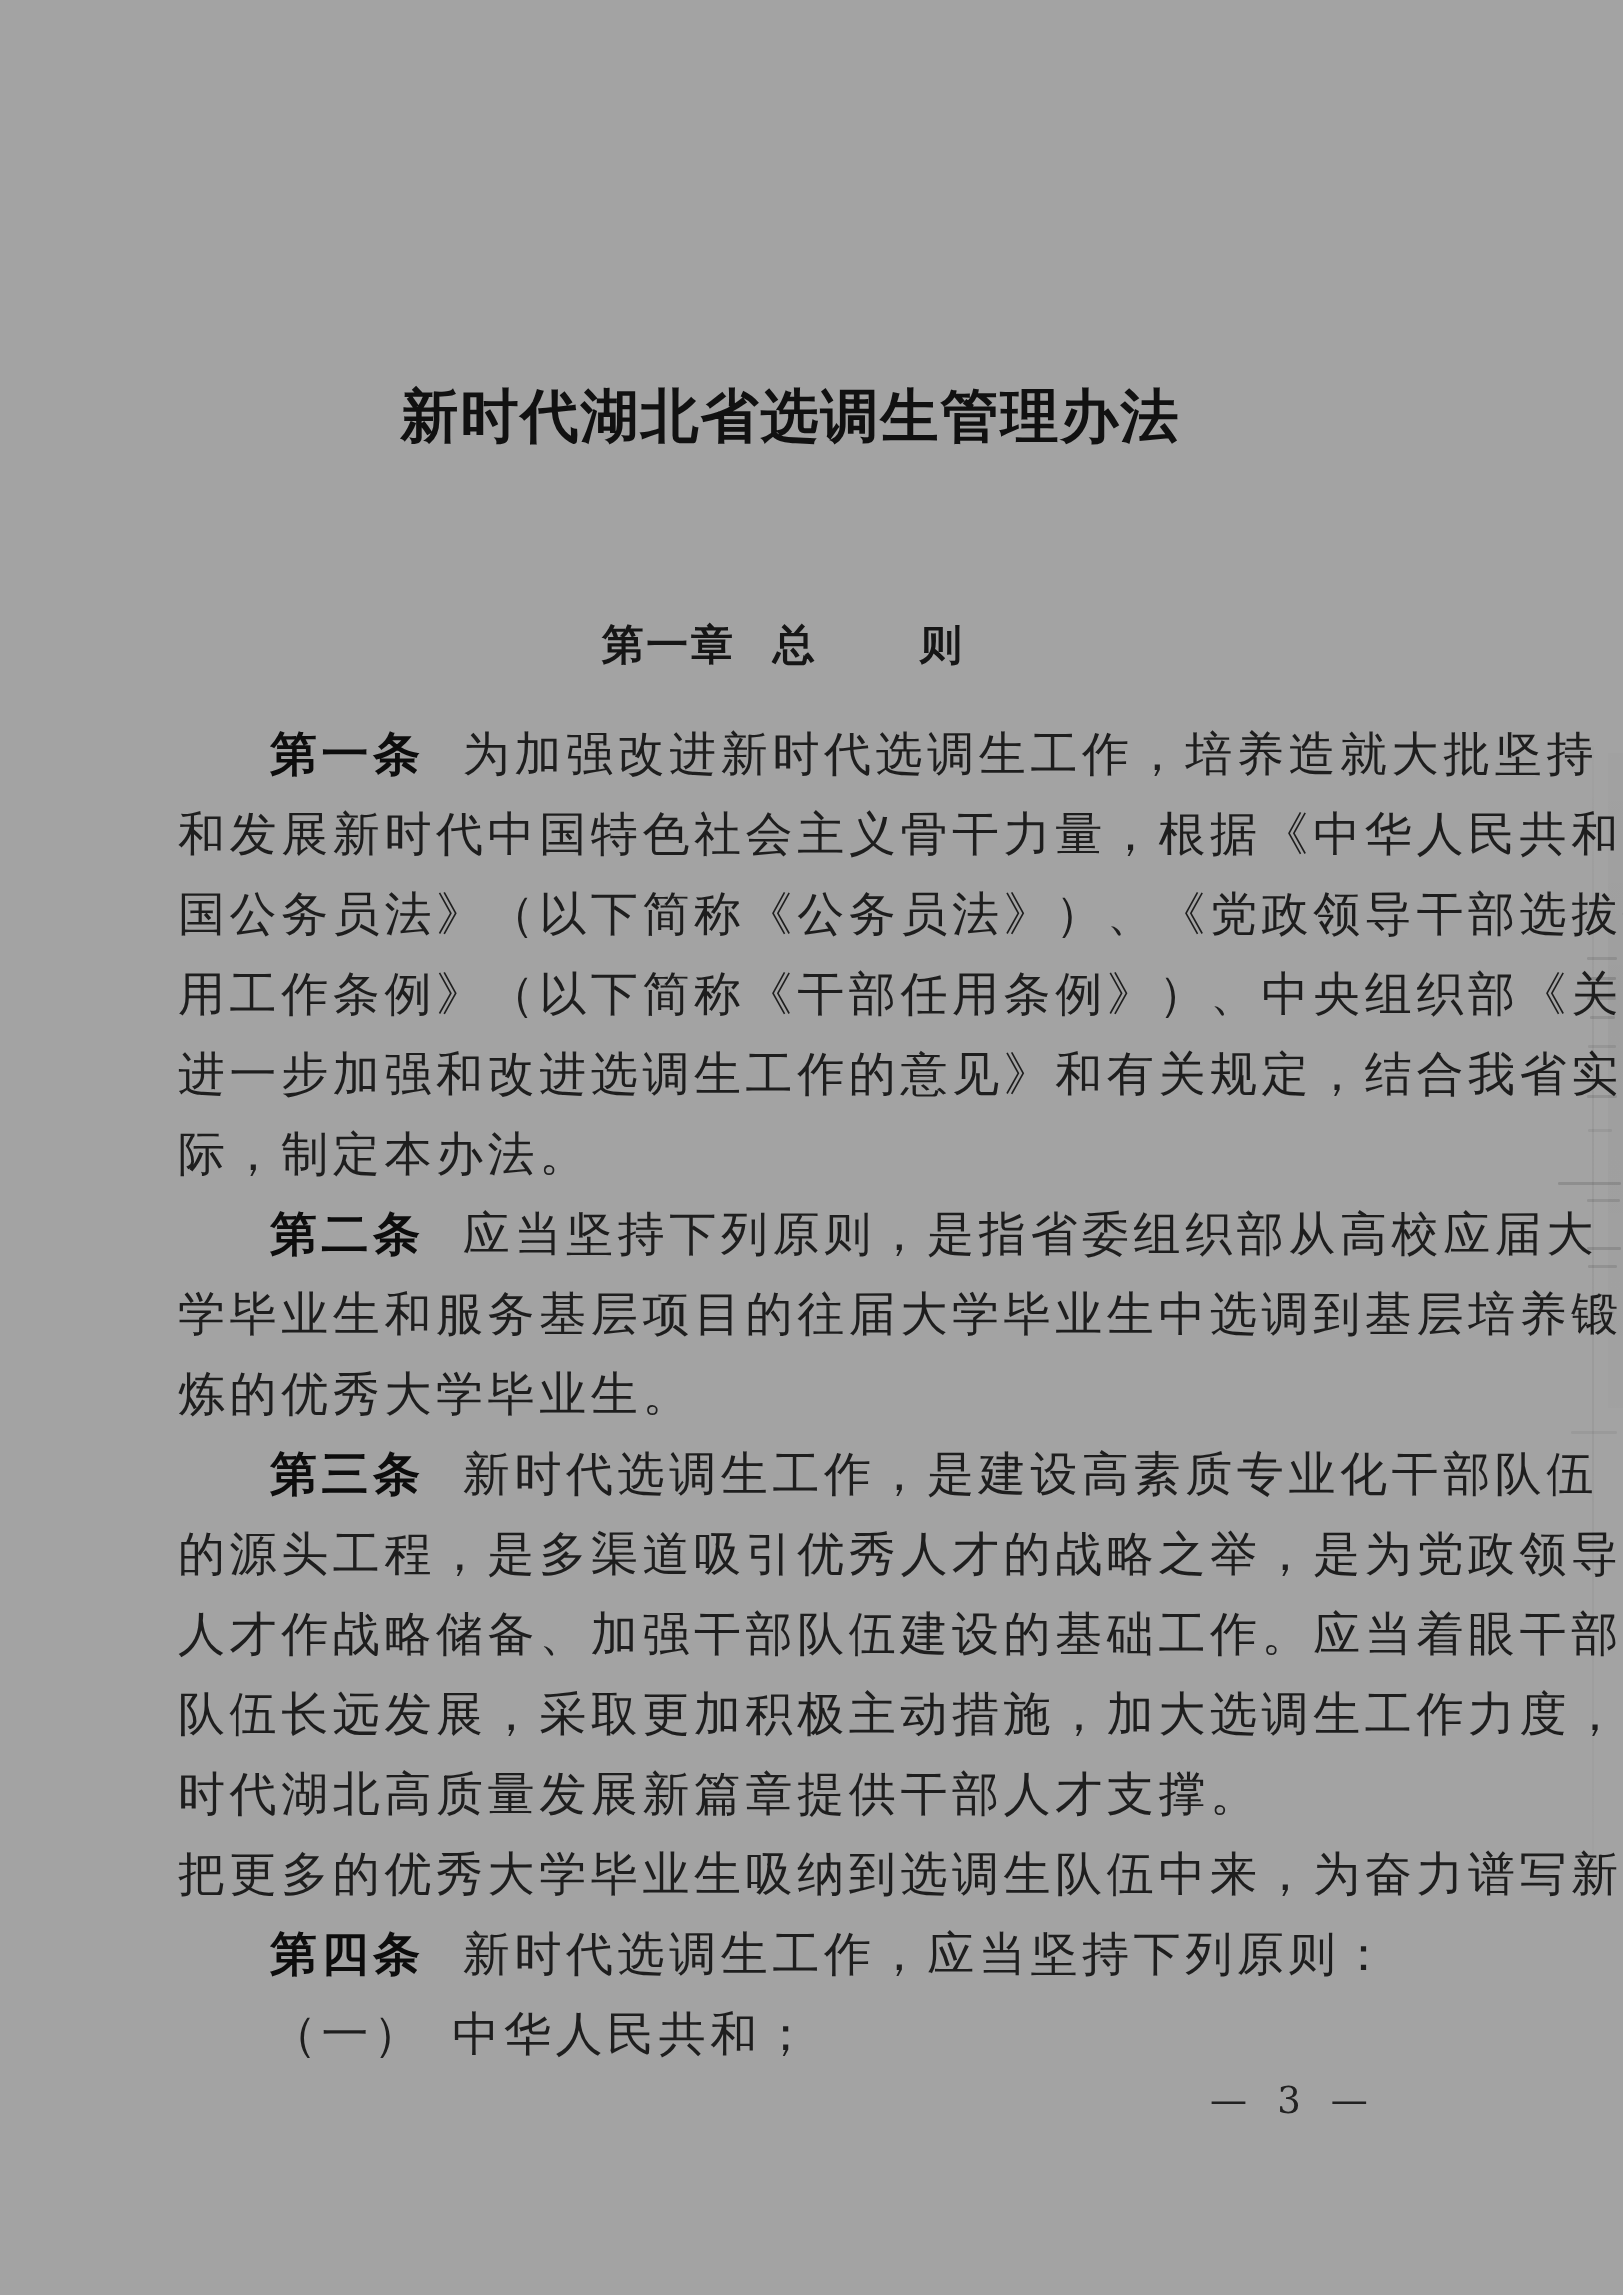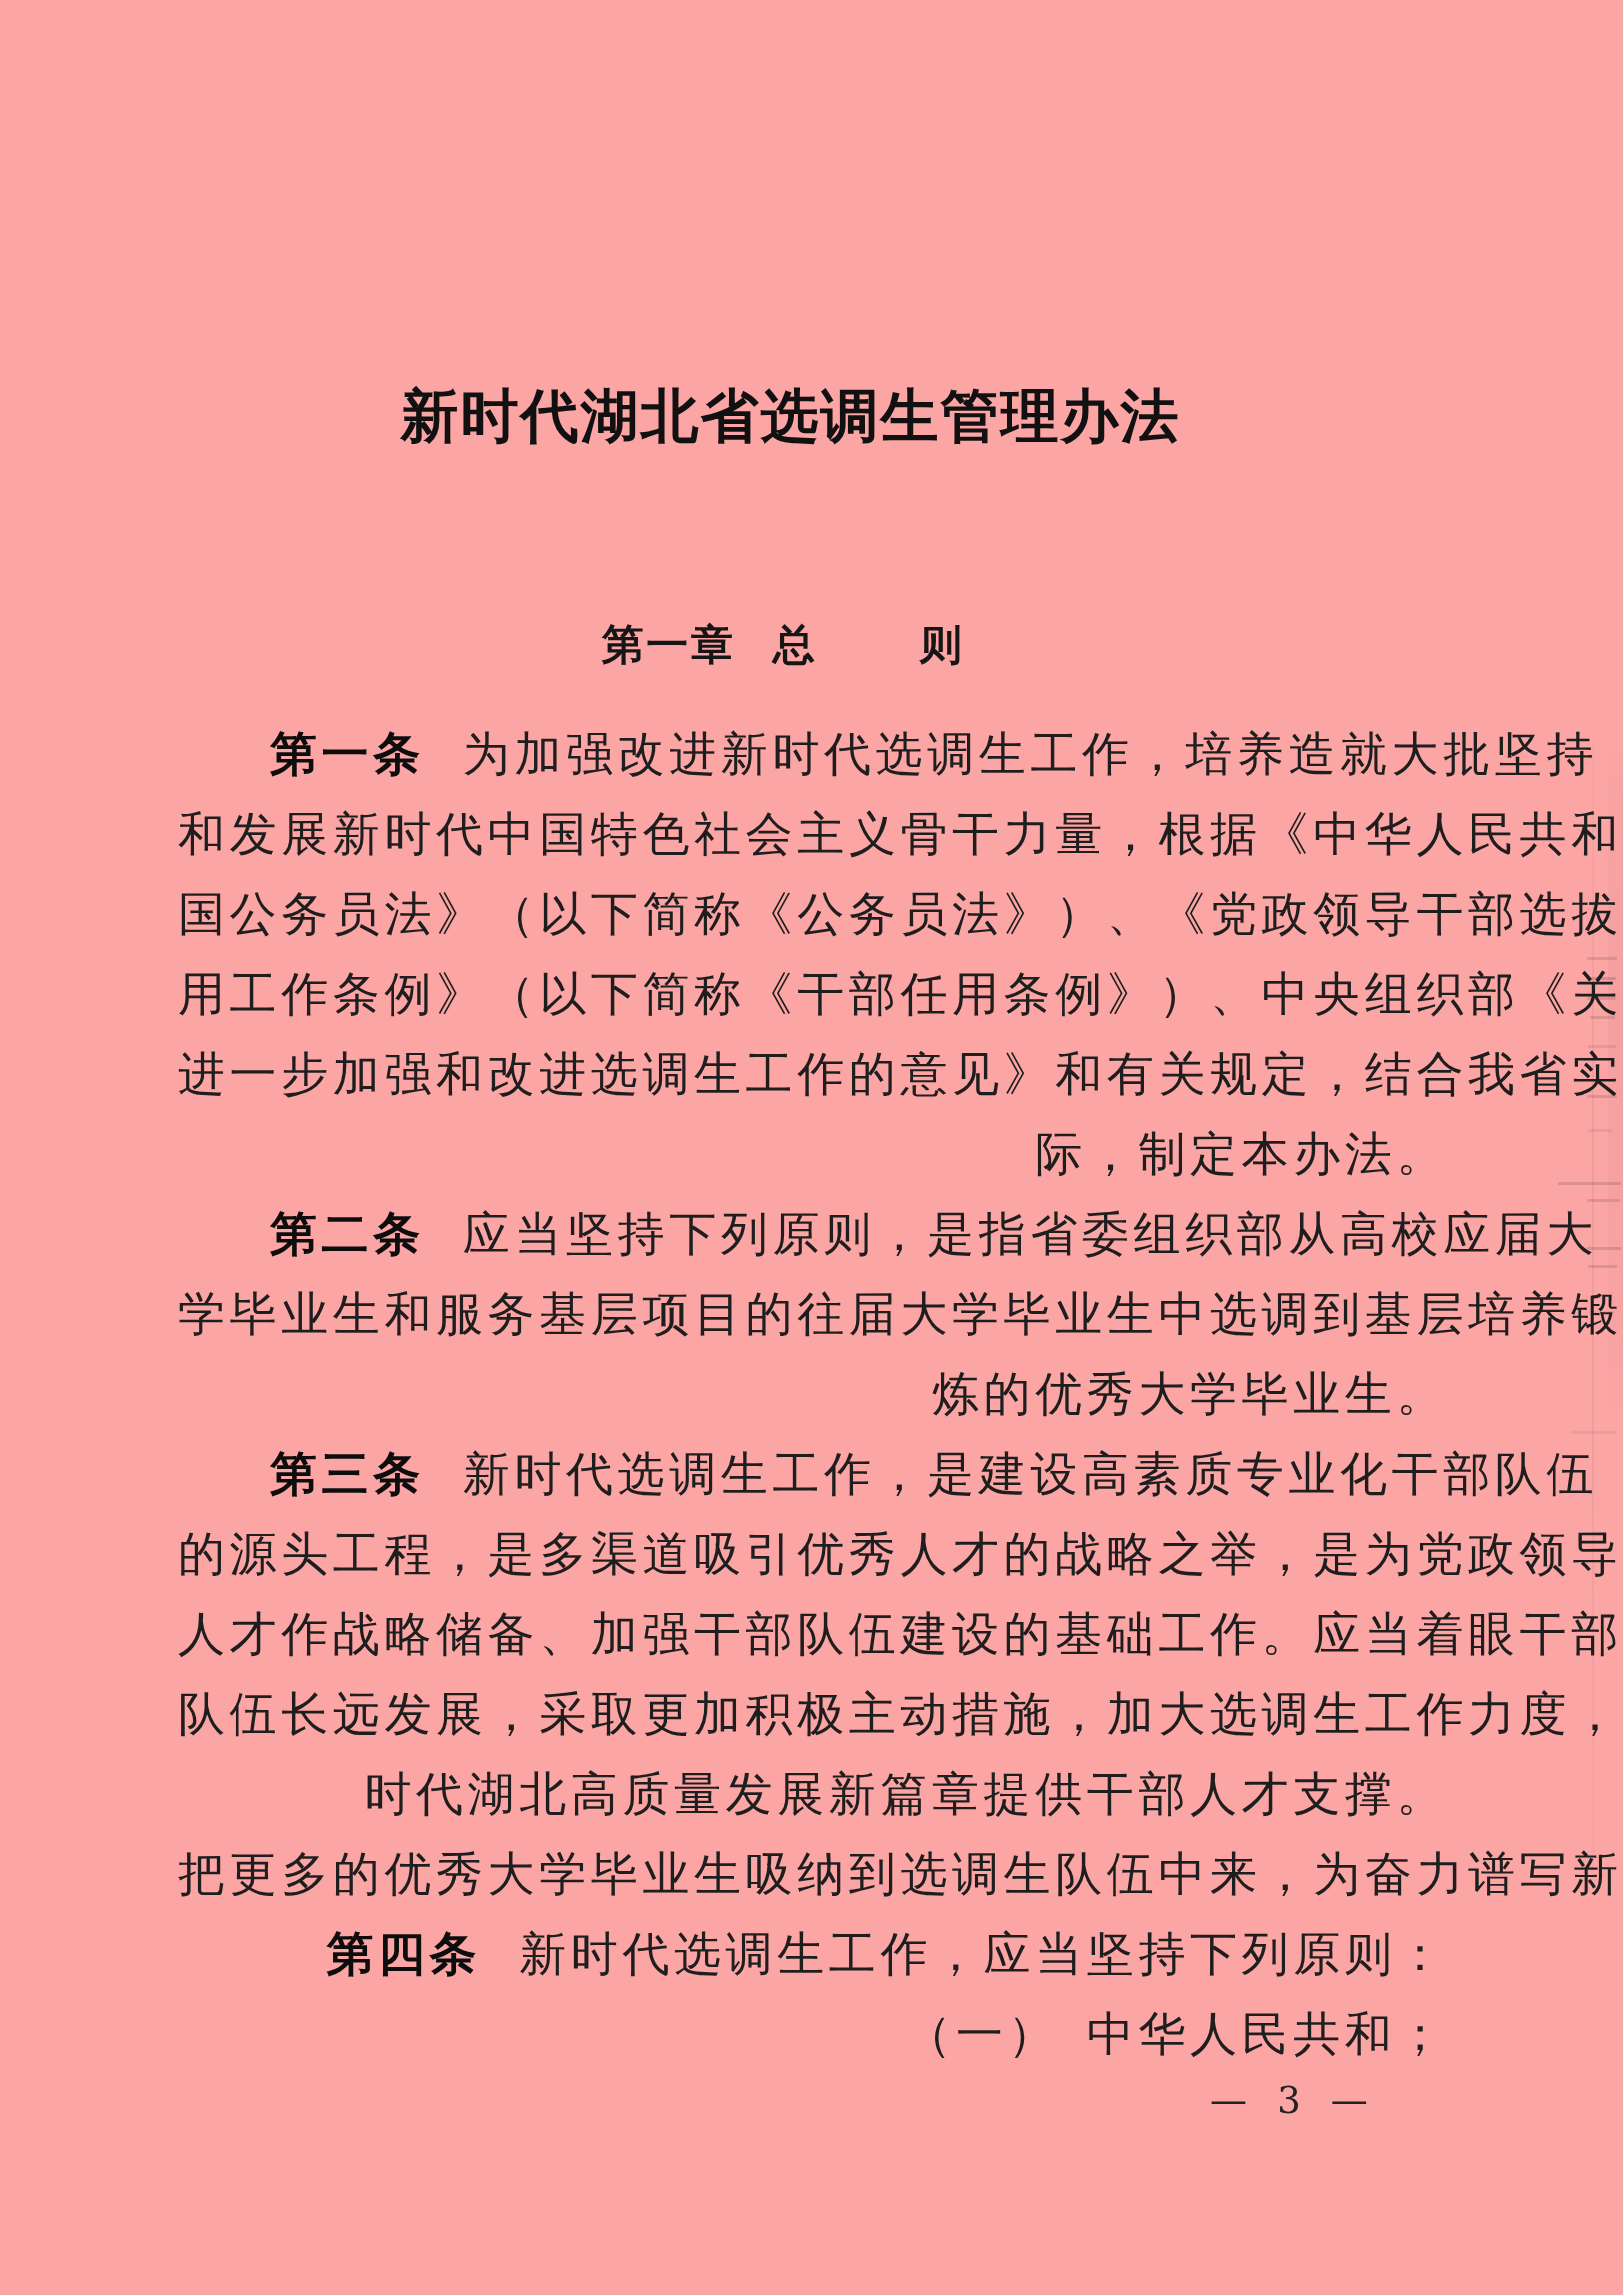--- a/index.html
+++ b/index.html
@@ -6,21 +6,21 @@
   body {
     width: 1624px; height: 2295px;
     background: #ffffff;
     font-family: "DejaVu Serif", "Liberation Serif", serif;
     color: #1c1c1c;
     position: relative;
     overflow: hidden;
   }
   .page {
     position: absolute; inset: 0;
-    background: #fca5a5;
+    background: #a3a3a3;
   }
   
   .doc-title {
     position: absolute;
     top: 378px; left: 0; width: 1624px;
     transform: translateX(-21.6px);
     text-align: center;
     font-family: "DejaVu Sans", "Liberation Sans", sans-serif;
     font-weight: 700;
     font-size: 58px;
@@ -43,21 +43,20 @@
   }
   .chapter .ch-num { margin-right: 20px; }
   .chapter .ch-t1  { margin-right: 85px; }
   
   .body-block {
     position: absolute;
     left: 178px; top: 714px; width: 1270px;
     font-size: 47px;
     letter-spacing: 4.6px;
     color: #1e1e1e;
-    text-align: right;
   }
   .line {
     height: 80px;
     line-height: 80px;
     white-space: nowrap;
   }
   .line.indent { padding-left: 92px; }
   .art {
     font-family: "DejaVu Sans", "Liberation Sans", sans-serif;
     font-weight: 700;

